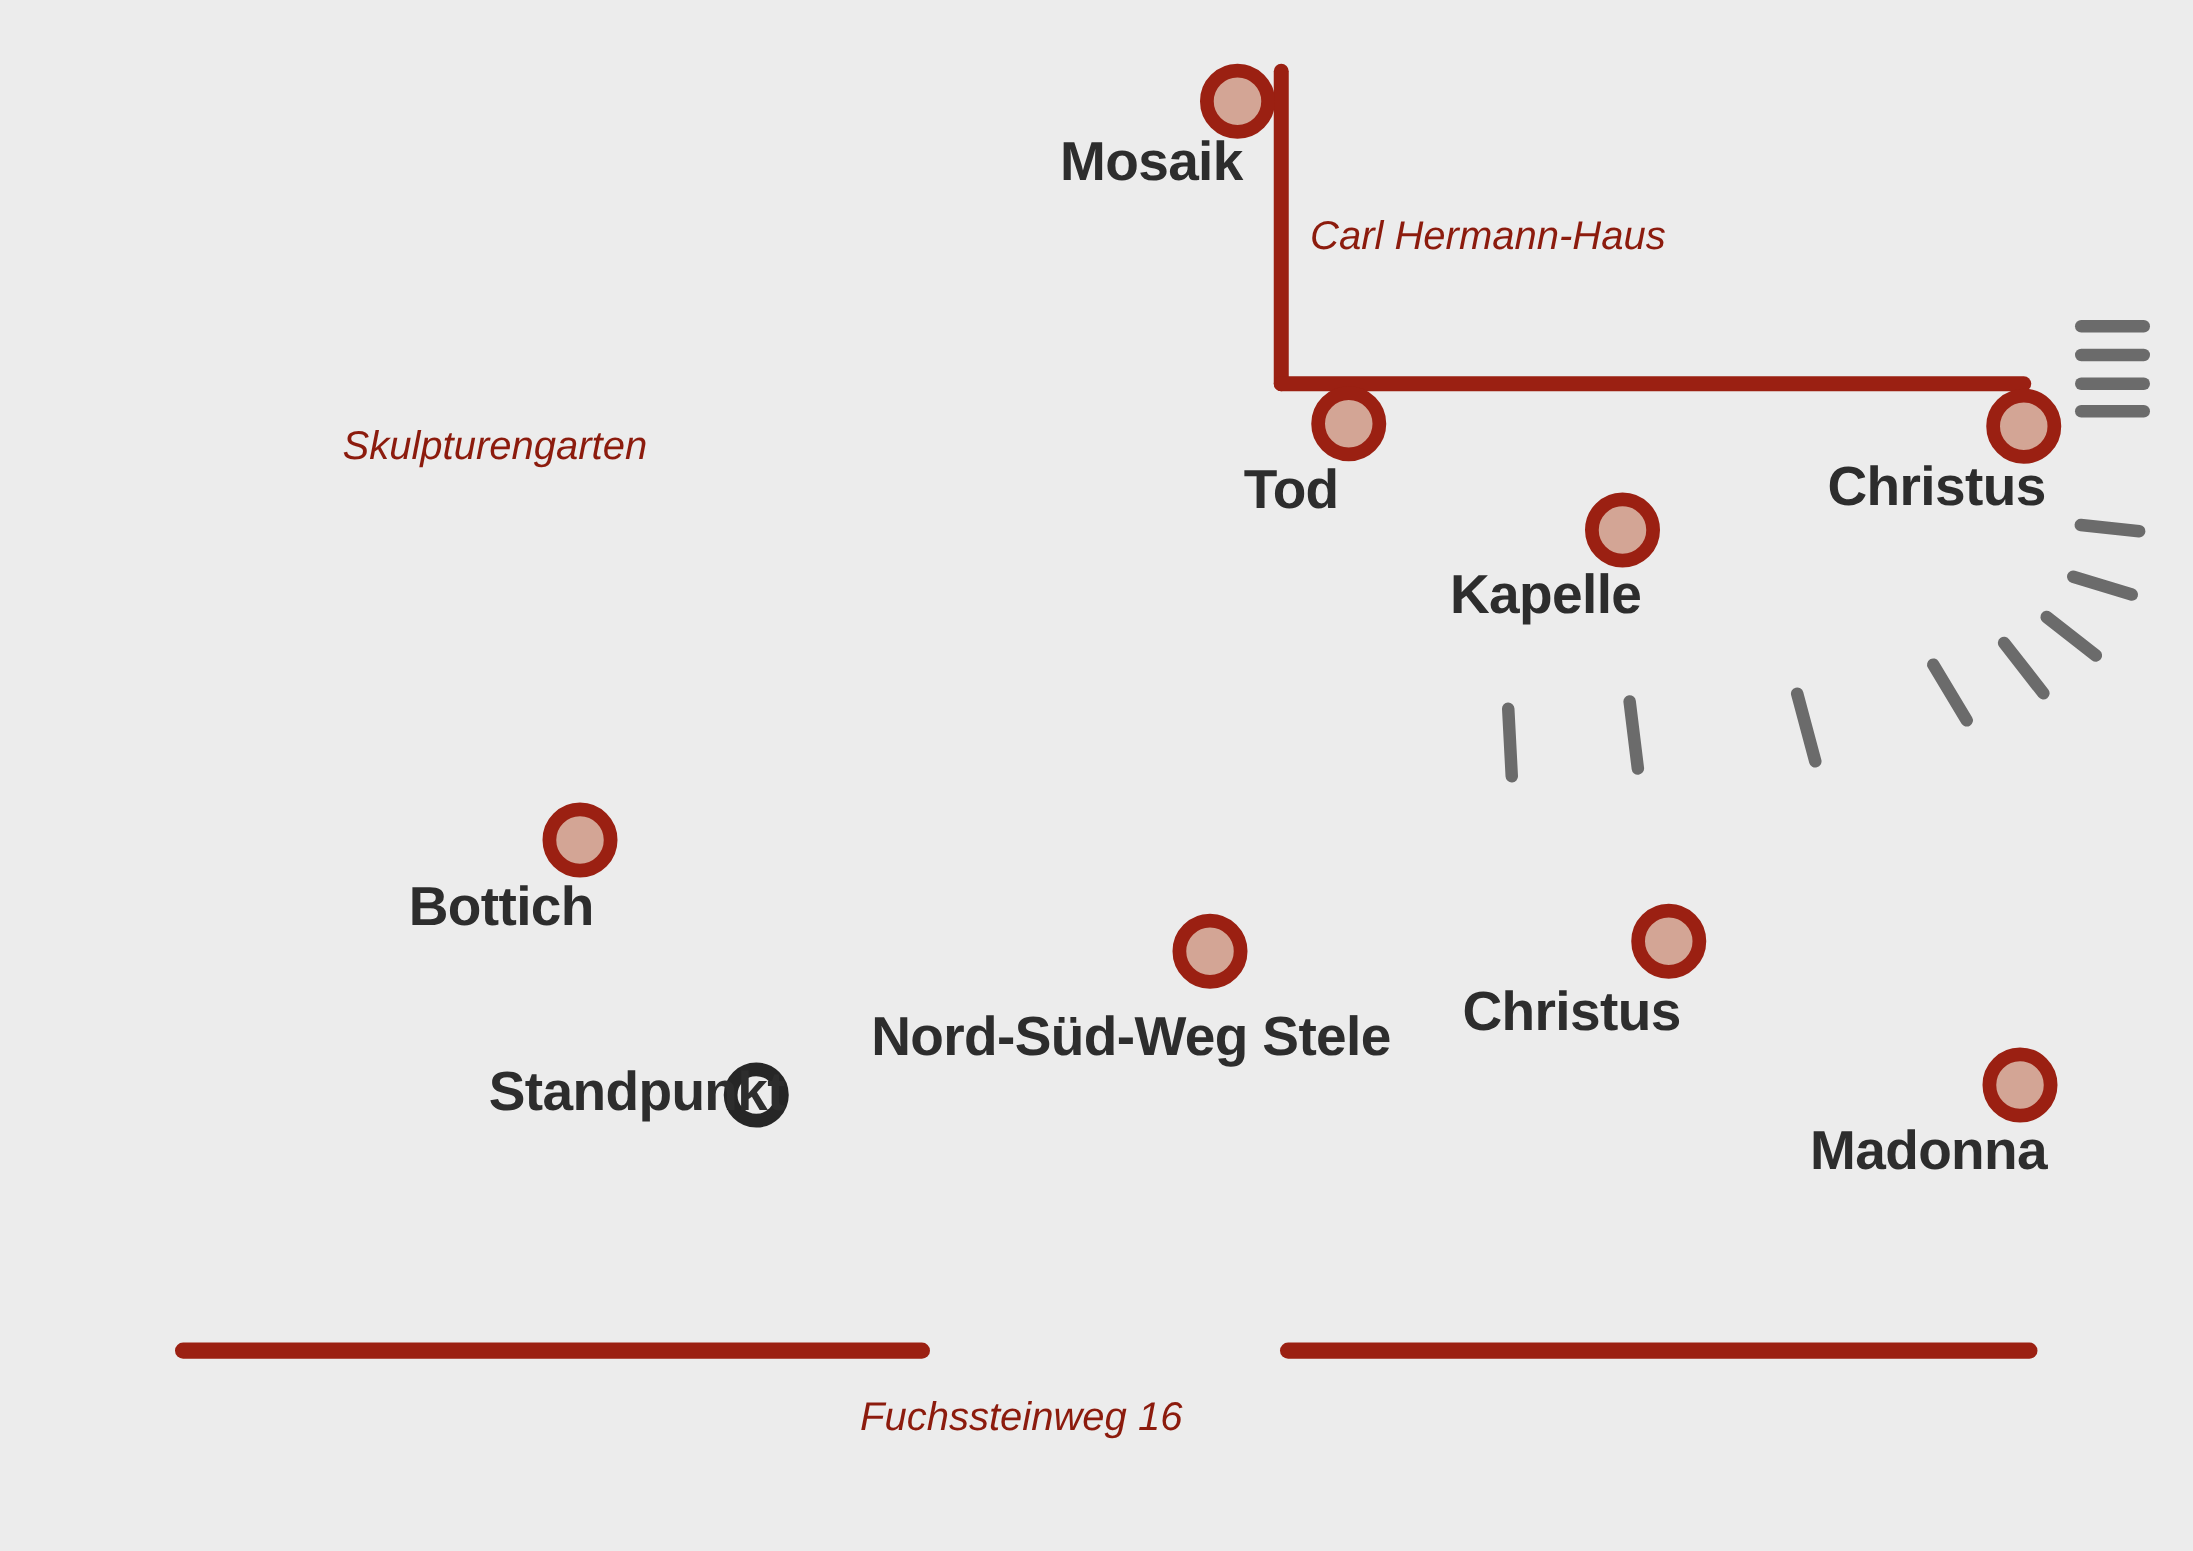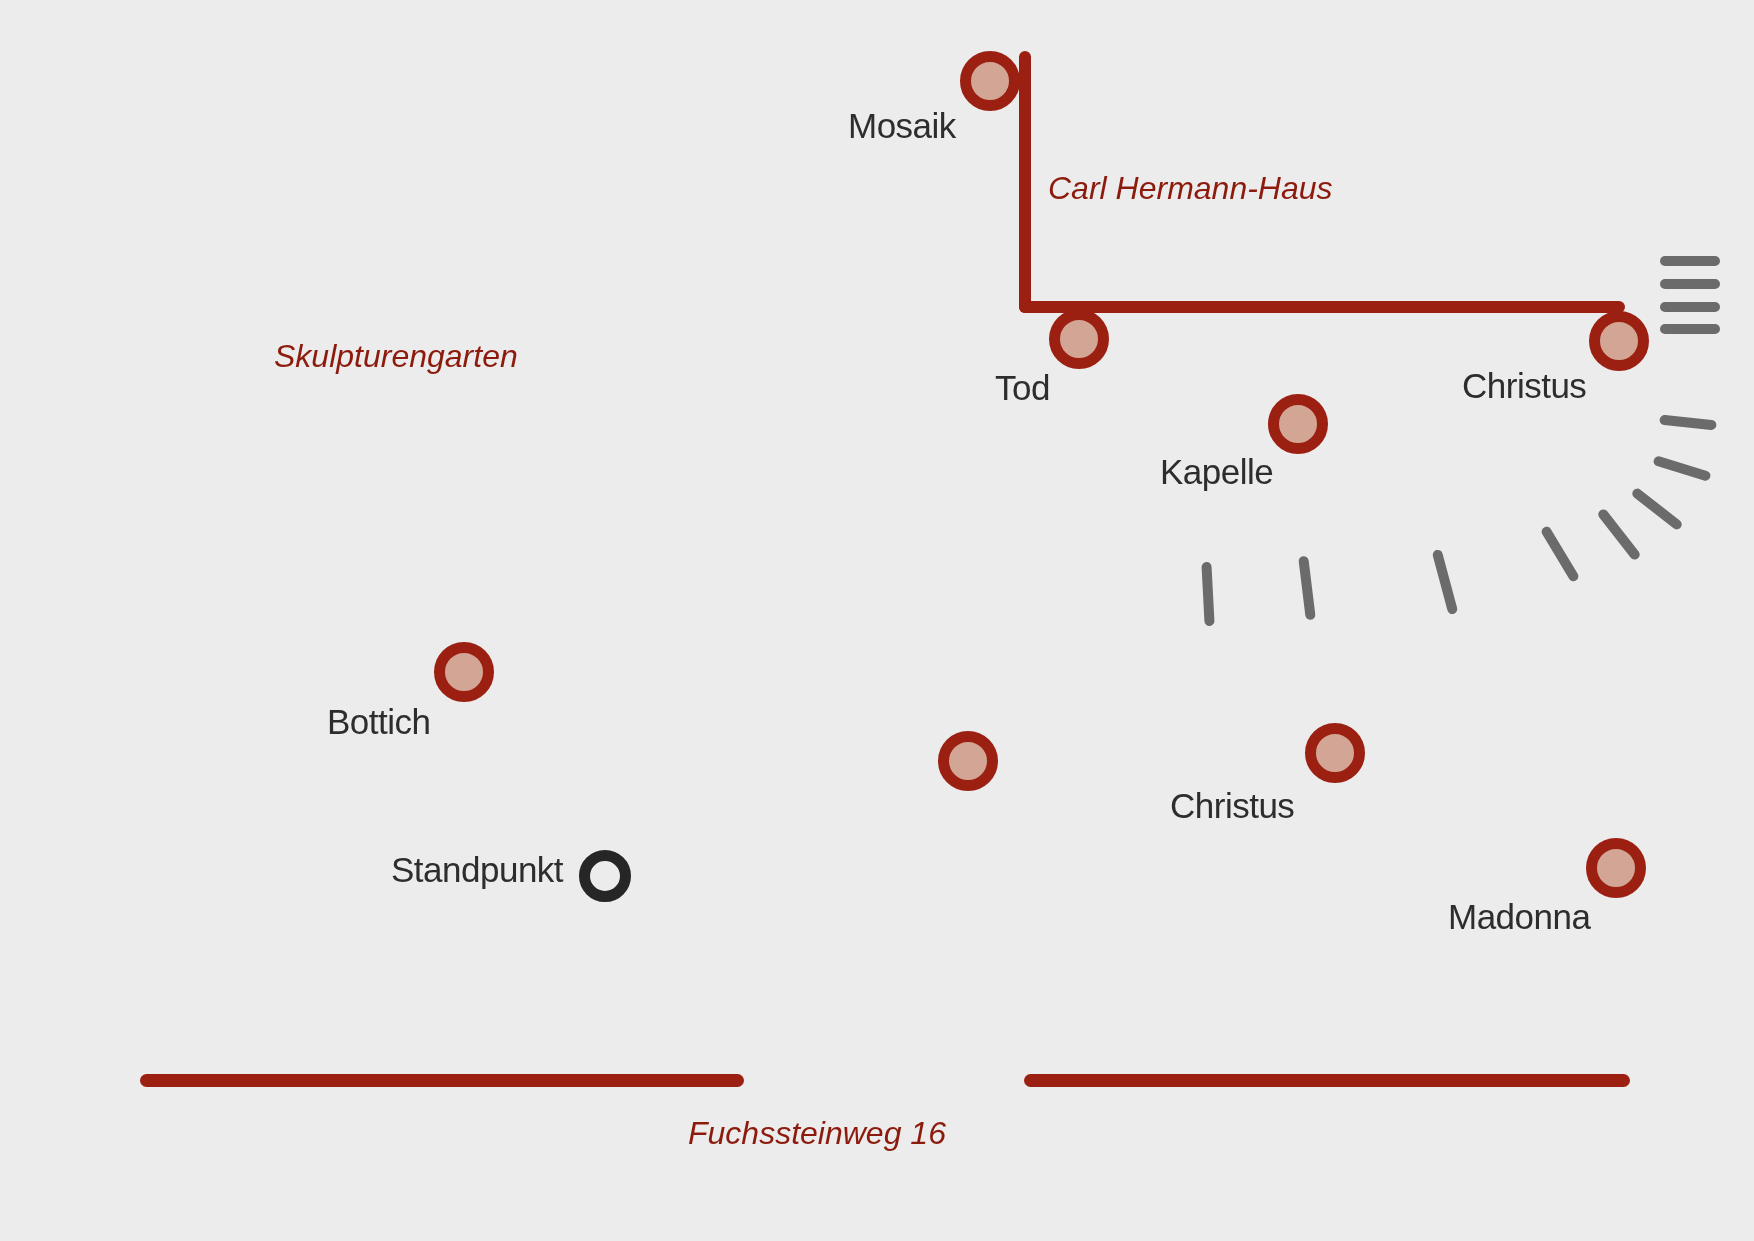--- a/index.html
+++ b/index.html
@@ -38,24 +38,25 @@
   .p-kapelle  {left:1268px;top:394px;}
   .p-bottich  {left:434px; top:642px;}
   .p-stele    {left:938px; top:731px;}
   .p-hubertus {left:1305px;top:723px;}
   .p-madonna  {left:1586px;top:838px;}
   .p-standpunkt{left:579px;top:850px;}
 
   
   .lbl{
     position:absolute;
-    font-size:35px;line-height:1;
+    font-size:44px;line-height:1;
     letter-spacing:-0.5px;
     color:var(--ink);
     white-space:nowrap;
+    font-weight:bold;
   }
   .l-mosaik   {left:848px; top:108px;}
   .l-tod      {left:995px; top:370px;}
   .l-christus {left:1462px;top:368px;}
   .l-kapelle  {left:1160px;top:454px;}
   .l-bottich  {left:327px; top:704px;}
   .l-stele    {left:697px; top:808px;}
   .l-standpunkt{left:391px;top:852px;}
   .l-hubertus {left:1170px;top:788px;}
   .l-madonna  {left:1448px;top:899px;}
@@ -126,20 +127,21 @@
   <div class="dot p-stele"></div>
   <div class="dot p-hubertus"></div>
   <div class="dot p-madonna"></div>
   <div class="dot dot-open p-standpunkt"></div>
 
   <div class="lbl l-mosaik">Mosaik</div>
   <div class="lbl l-tod">Tod</div>
   <div class="lbl l-christus">Christus</div>
   <div class="lbl l-kapelle">Kapelle</div>
   <div class="lbl l-bottich">Bottich</div>
+  <div class="lbl l-stele">Nord-Süd-Weg Stele</div>
   <div class="lbl l-hubertus">Christus</div>
   <div class="lbl l-madonna">Madonna</div>
   <div class="lbl l-standpunkt">Standpunkt</div>
 
   <div class="lbl-red l-garden">Skulpturengarten</div>
   <div class="lbl-red l-house">Carl Hermann-Haus</div>
   <div class="lbl-red l-street">Fuchssteinweg 16</div>
 
 </div>
 

